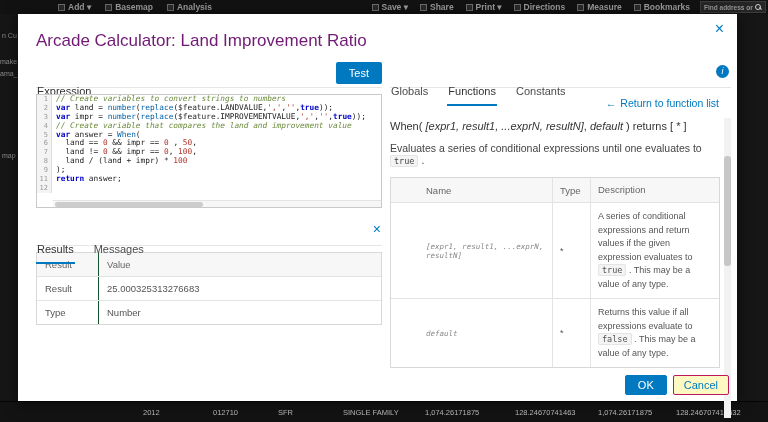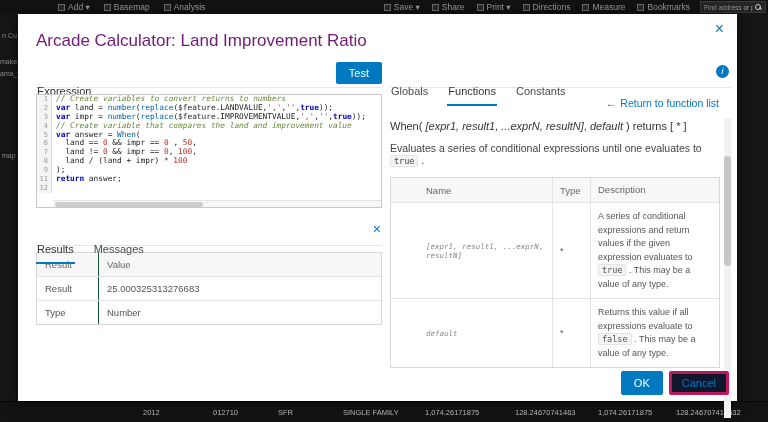--- a/index.html
+++ b/index.html
@@ -1,21 +1,21 @@
 <!DOCTYPE html>
 <html><head>
 <meta charset="utf-8">
 <style>
   * { margin:0; padding:0; box-sizing:border-box; }
   html,body { width:768px; height:422px; overflow:hidden; background:#161616;
               font-family:"Liberation Sans", sans-serif; }
 
   
   .topbar { position:absolute; top:0; left:0; width:768px; height:14px;
-            background:#121212; overflow:hidden; }
+            background:#121212; overflow:hidden;font-weight:bold; }
   .tb-group { position:absolute; top:0; height:14px; display:flex; align-items:center; gap:14px; }
   .tb-left { left:58px; }
   .tb-right { right:78px; gap:12px; }
   .tb-item { display:flex; align-items:center; gap:3px; font-size:8.5px; color:#9c9c9c; white-space:nowrap; }
   .tb-ico { width:7px; height:7px; border:1px solid #6d6d6d; background:#2a2a2a; }
   .tb-search { position:absolute; right:2px; top:1px; width:66px; height:12px;
                background:#262626; border:1px solid #3c3c3c; display:flex; align-items:center;
                padding:0 3px; color:#9a9a9a; font-size:6.5px; gap:2px; }
   .tb-search .txt { flex:1; overflow:hidden; white-space:nowrap; }
   .mag { position:relative; width:7px; height:7px; flex:none; }
@@ -107,21 +107,21 @@
   .pt-desc { flex:1; line-height:1.5; }
   .pt-code { font-family:"DejaVu Sans Mono", monospace; font-style:italic; font-size:7.5px;
              color:#888; word-break:break-word; }
 
   .vscroll { position:absolute; right:0; top:56px; width:7px; height:300px; background:#f2f2f2; }
   .vscroll .thumb { width:7px; height:110px; background:#c7c7c7; border-radius:3px; margin-top:38px; }
 
   .footer-buttons { position:absolute; right:8px; bottom:6px; display:flex; gap:6px; }
   .ok-btn { background:#0079c1; color:#fff; border:1px solid #0079c1; font-size:11px;
             padding:3px 12px; border-radius:2px; cursor:pointer; }
-  .cancel-btn { background:#0f172a; color:#0079c1; border:3px solid #be185d; font-size:11px;
+  .cancel-btn { background:#fef9c3; color:#0079c1; border:1px solid #be185d; font-size:11px;
                 padding:3px 10px; border-radius:2px; cursor:pointer; }
 </style>
 </head>
 <body>
 
 <div class="topbar">
   <div class="tb-group tb-left">
       <span class="tb-item">
         <span class="tb-ico"></span>
         <span>Add ▾</span>
@@ -189,21 +189,21 @@
 
   <div class="left-col">
     <div class="tab-row">
       <span class="tab active">Expression</span>
       <button class="test-btn">Test</button>
     </div>
     <div class="editor">
       <div>
           <div class="code-line">
             <span class="gutter">1</span>
-            <span class="code-content"><span class="tok-com">// Create variables to convert returns to numbers</span></span>
+            <span class="code-content"><span class="tok-com">// Create variables to convert strings to numbers</span></span>
           </div>
           <div class="code-line">
             <span class="gutter">2</span>
             <span class="code-content"><span class="tok-kw">var</span><span> land = </span><span class="tok-fn">number</span><span>(</span><span class="tok-fn">replace</span><span>($feature.LANDVALUE,</span><span class="tok-str">','</span><span>,</span><span class="tok-str">''</span><span>,</span><span class="tok-kw">true</span><span>));</span></span>
           </div>
           <div class="code-line">
             <span class="gutter">3</span>
             <span class="code-content"><span class="tok-kw">var</span><span> impr = </span><span class="tok-fn">number</span><span>(</span><span class="tok-fn">replace</span><span>($feature.IMPROVEMENTVALUE,</span><span class="tok-str">','</span><span>,</span><span class="tok-str">''</span><span>,</span><span class="tok-kw">true</span><span>));</span></span>
           </div>
           <div class="code-line">

